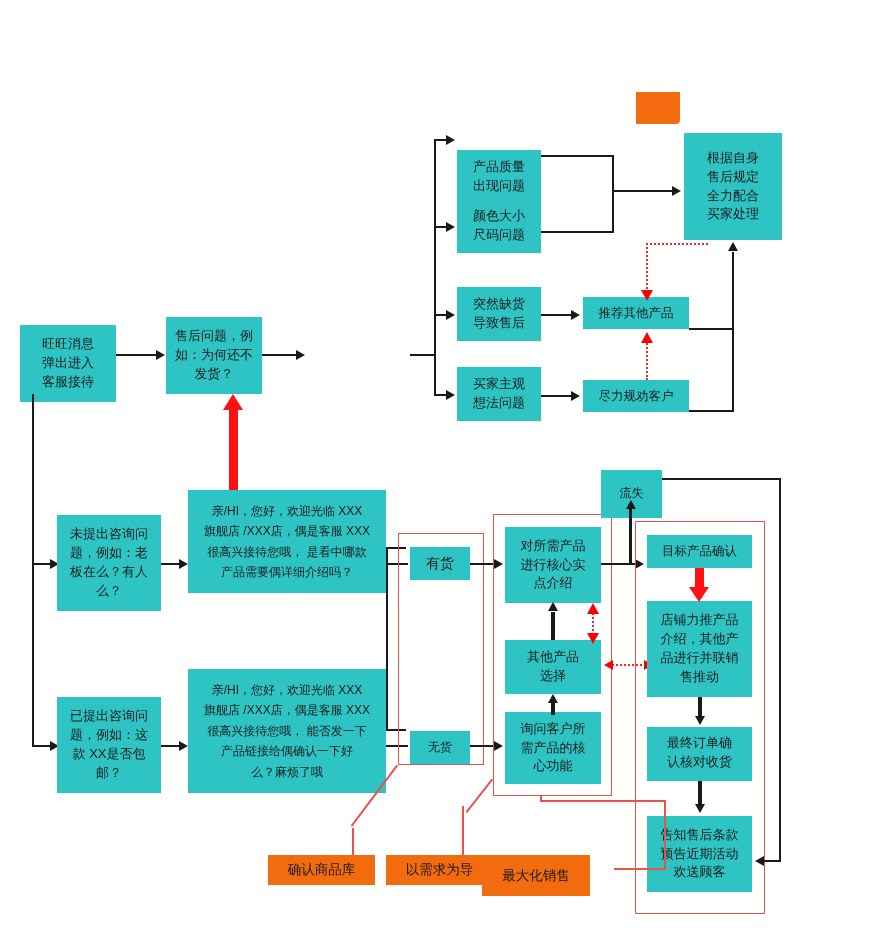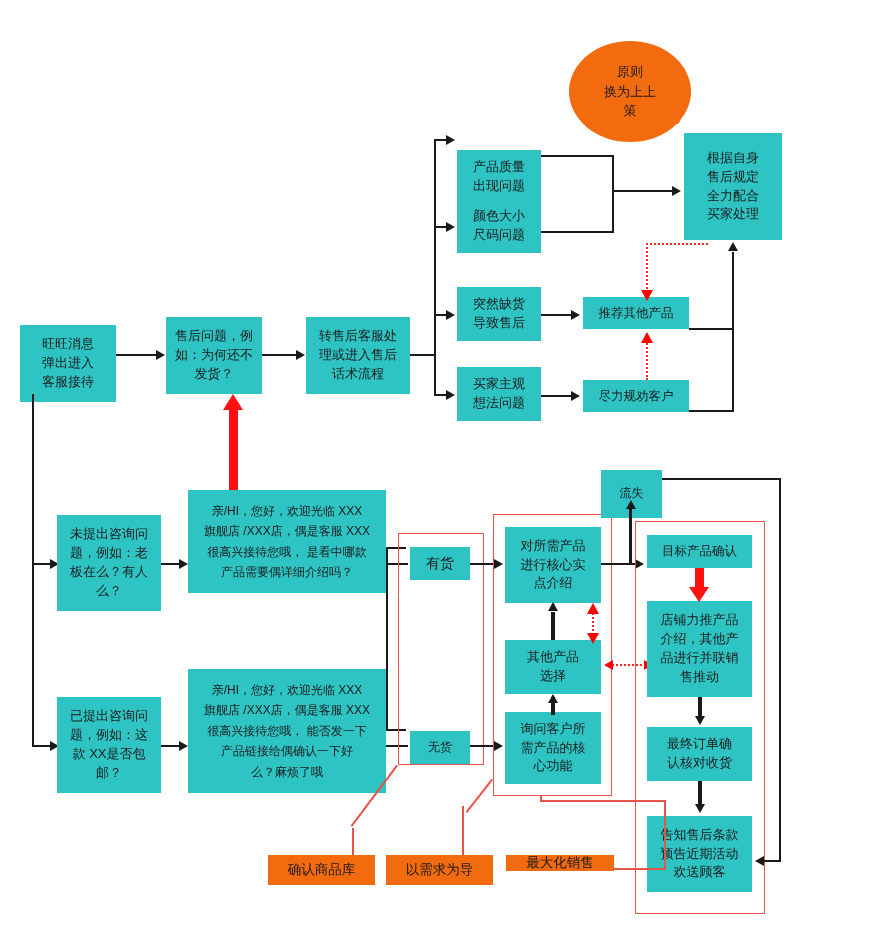--- a/index.html
+++ b/index.html
@@ -63,23 +63,20 @@
 客服接待</div>
   <div class="ln h" style="left:116px;top:354px;width:40px;"></div>
   <div class="arrow right" style="left:156px;top:350px;"></div>
 
   <div class="node" style="left:166px;top:317px;width:96px;height:77px;">售后问题，例
 如：为何还不
 发货？</div>
   <div class="ln h" style="left:262px;top:354px;width:34px;"></div>
   <div class="arrow right" style="left:296px;top:350px;"></div>
 
-  <div class="node" style="left:306px;top:317px;width:104px;height:77px;">转售后客服处
-理或进入售后
-话术流程</div>
 
   <div class="ln h" style="left:410px;top:354px;width:26px;"></div>
   <div class="ln v" style="left:434px;top:140px;height:255px;"></div>
 
   <div class="ln h" style="left:434px;top:139px;width:12px;"></div>
   <div class="arrow right" style="left:446px;top:135px;"></div>
 
   <div class="ln h" style="left:434px;top:226px;width:12px;"></div>
   <div class="arrow right" style="left:446px;top:222px;"></div>
 
@@ -123,23 +120,20 @@
   <div class="ln v" style="left:732px;top:252px;height:78px;"></div>
   <div class="arrow up" style="left:728px;top:242px;"></div>
 
   <div class="dot-v" style="left:646px;top:243px;height:50px;"></div>
   <div class="dot-h" style="left:646px;top:243px;width:62px;"></div>
   <div class="arrow rdown" style="left:641px;top:290px;"></div>
   <div class="dot-v" style="left:646px;top:340px;height:40px;"></div>
   <div class="arrow rup" style="left:641px;top:332px;"></div>
 
   <div class="bubble-tail" style="left:636px;top:92px;width:44px;height:32px;border-bottom-right-radius:4px;"></div>
-  <div class="bubble" style="left:569px;top:41px;width:122px;height:101px;">原则
-换为上上
-策</div>
 
   <div class="ln v" style="left:32px;top:394px;height:353px;"></div>
   <div class="ln h" style="left:32px;top:563px;width:18px;"></div>
   <div class="arrow right" style="left:50px;top:559px;"></div>
   <div class="ln h" style="left:32px;top:745px;width:18px;"></div>
   <div class="arrow right" style="left:50px;top:741px;"></div>
 
   <div class="node" style="left:57px;top:515px;width:104px;height:96px;">未提出咨询问
 题，例如：老
 板在么？有人
@@ -212,21 +206,21 @@
   <div class="node" style="left:601px;top:470px;width:61px;height:48px;font-size:12px;">流失</div>
   <div class="ln v" style="left:629px;top:509px;width:3px;height:54px;"></div>
   <div class="arrow up" style="left:626px;top:500px;"></div>
 
   <div class="group" style="left:635px;top:521px;width:130px;height:393px;"></div>
   <div class="node" style="left:647px;top:601px;width:105px;height:96px;">店铺力推产品
 介绍，其他产
 品进行并联销
 售推动</div>
   <div class="node" style="left:647px;top:535px;width:105px;height:33px;font-size:12.5px;">目标产品确认</div>
-  <div class="node" style="left:647px;top:727px;width:105px;height:54px;">最终订单确
+  <div class="node" style="left:647px;top:727px;width:105px;height:54px;font-family:Liberation Mono, monospace;">最终订单确
 认核对收货</div>
   <div class="node" style="left:647px;top:816px;width:105px;height:76px;">告知售后条款
 预告近期活动
 欢送顾客</div>
 
   <div class="ln thickred" style="left:695px;top:568px;width:9px;height:21px;"></div>
   <div class="arrow" style="left:689px;top:587px;border-left:10px solid transparent;border-right:10px solid transparent;border-top:15px solid #ff1111;"></div>
 
   <div class="ln v" style="left:698px;top:697px;width:4px;height:20px;"></div>
   <div class="arrow down" style="left:695px;top:716px;"></div>
@@ -244,15 +238,15 @@
   <div class="redline v" style="left:462px;top:806px;height:56px;"></div>
   <div class="diag" style="left:493px;top:780px;width:42px;transform:rotate(128deg);"></div>
 
   <div class="redline h" style="left:614px;top:868px;width:52px;"></div>
   <div class="redline v" style="left:664px;top:800px;height:68px;"></div>
   <div class="redline h" style="left:540px;top:800px;width:126px;"></div>
   <div class="redline v" style="left:540px;top:796px;height:6px;"></div>
 
   <div class="node orange" style="left:268px;top:855px;width:107px;height:30px;">确认商品库</div>
   <div class="node orange" style="left:386px;top:855px;width:107px;height:30px;">以需求为导</div>
-  <div class="node orange" style="left:506px;top:855px;width:108px;height:16px;">最大化销售</div>
+  <div class="node orange" style="left:482px;top:855px;width:108px;height:41px;">最大化销售</div>
 
 </div>
 
 </body></html>

